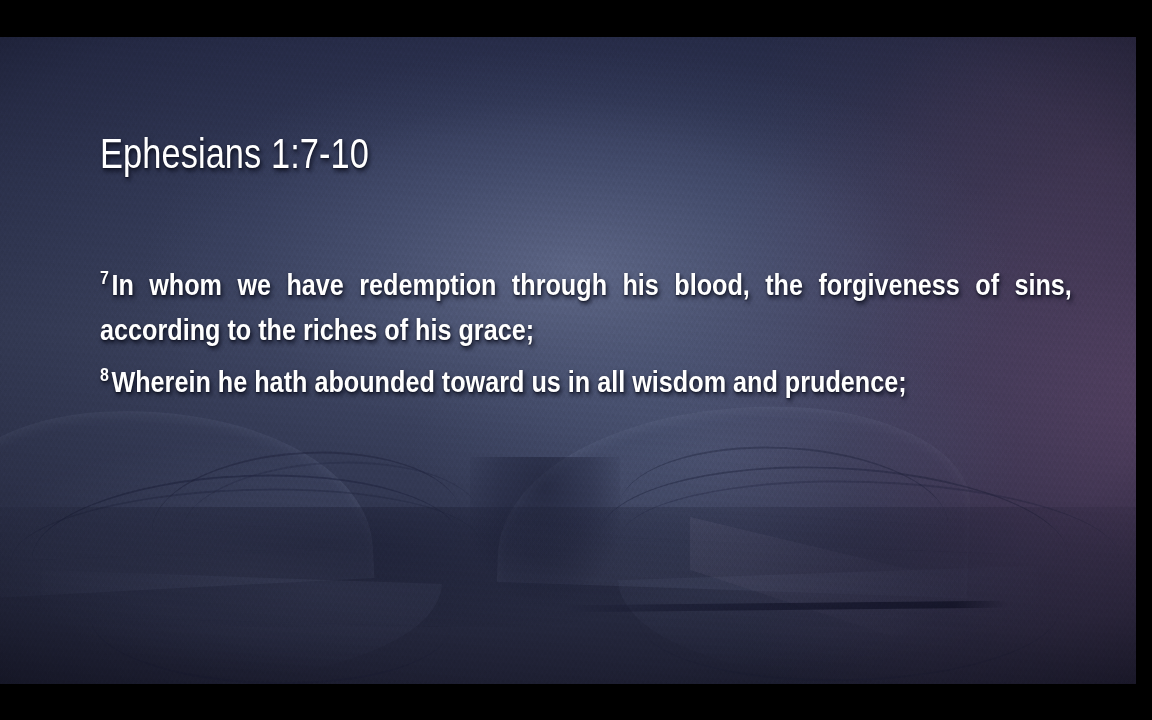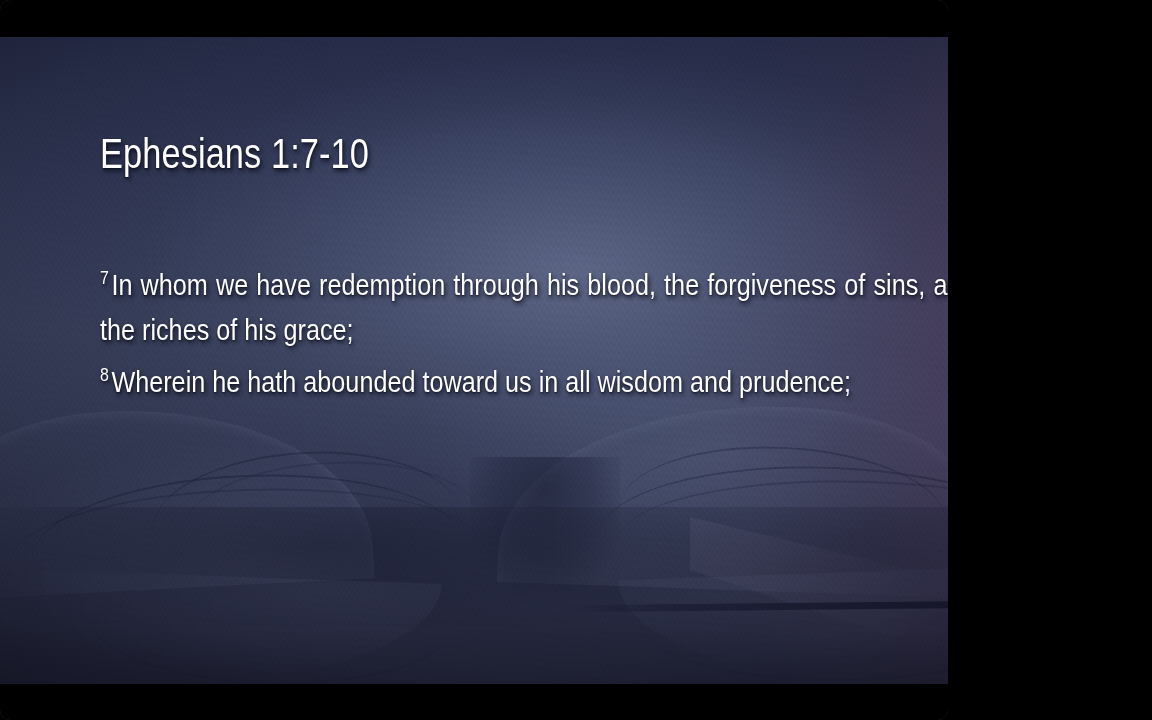--- a/index.html
+++ b/index.html
@@ -4,26 +4,25 @@
 <title>Scripture Slide</title>
 <style>
   html, body {
     margin: 0;
     padding: 0;
     background: #000;
   }
 
   #slide-root {
     position: relative;
-    width: 948px;
+    width: 1136px;
     height: 720px;
     overflow: hidden;
     background: #14532d;
     font-family: "Liberation Sans", sans-serif;
-    border-radius: 10px;
   }
 
   
   .letterbox {
     position: absolute;
     left: 0;
     width: 1152px;
     background: #000000;
     z-index: 40;
   }
@@ -307,21 +306,21 @@
   }
 
   #verse-block {
     position: absolute;
     left: 100px;
     top: 218px;
     width: 972px;
     color: #ffffff;
     font-size: 30px;
     line-height: 45px;
-    font-weight: 400;
+    font-weight: 700;
     text-shadow:
       2px 3px 5px rgba(8,10,24,0.78),
       0 1px 2px rgba(8,10,24,0.65);
   }
 
   .verse-para {
     margin: 0;
     transform: scaleX(0.84);
     transform-origin: left top;
     width: 1157px;   

